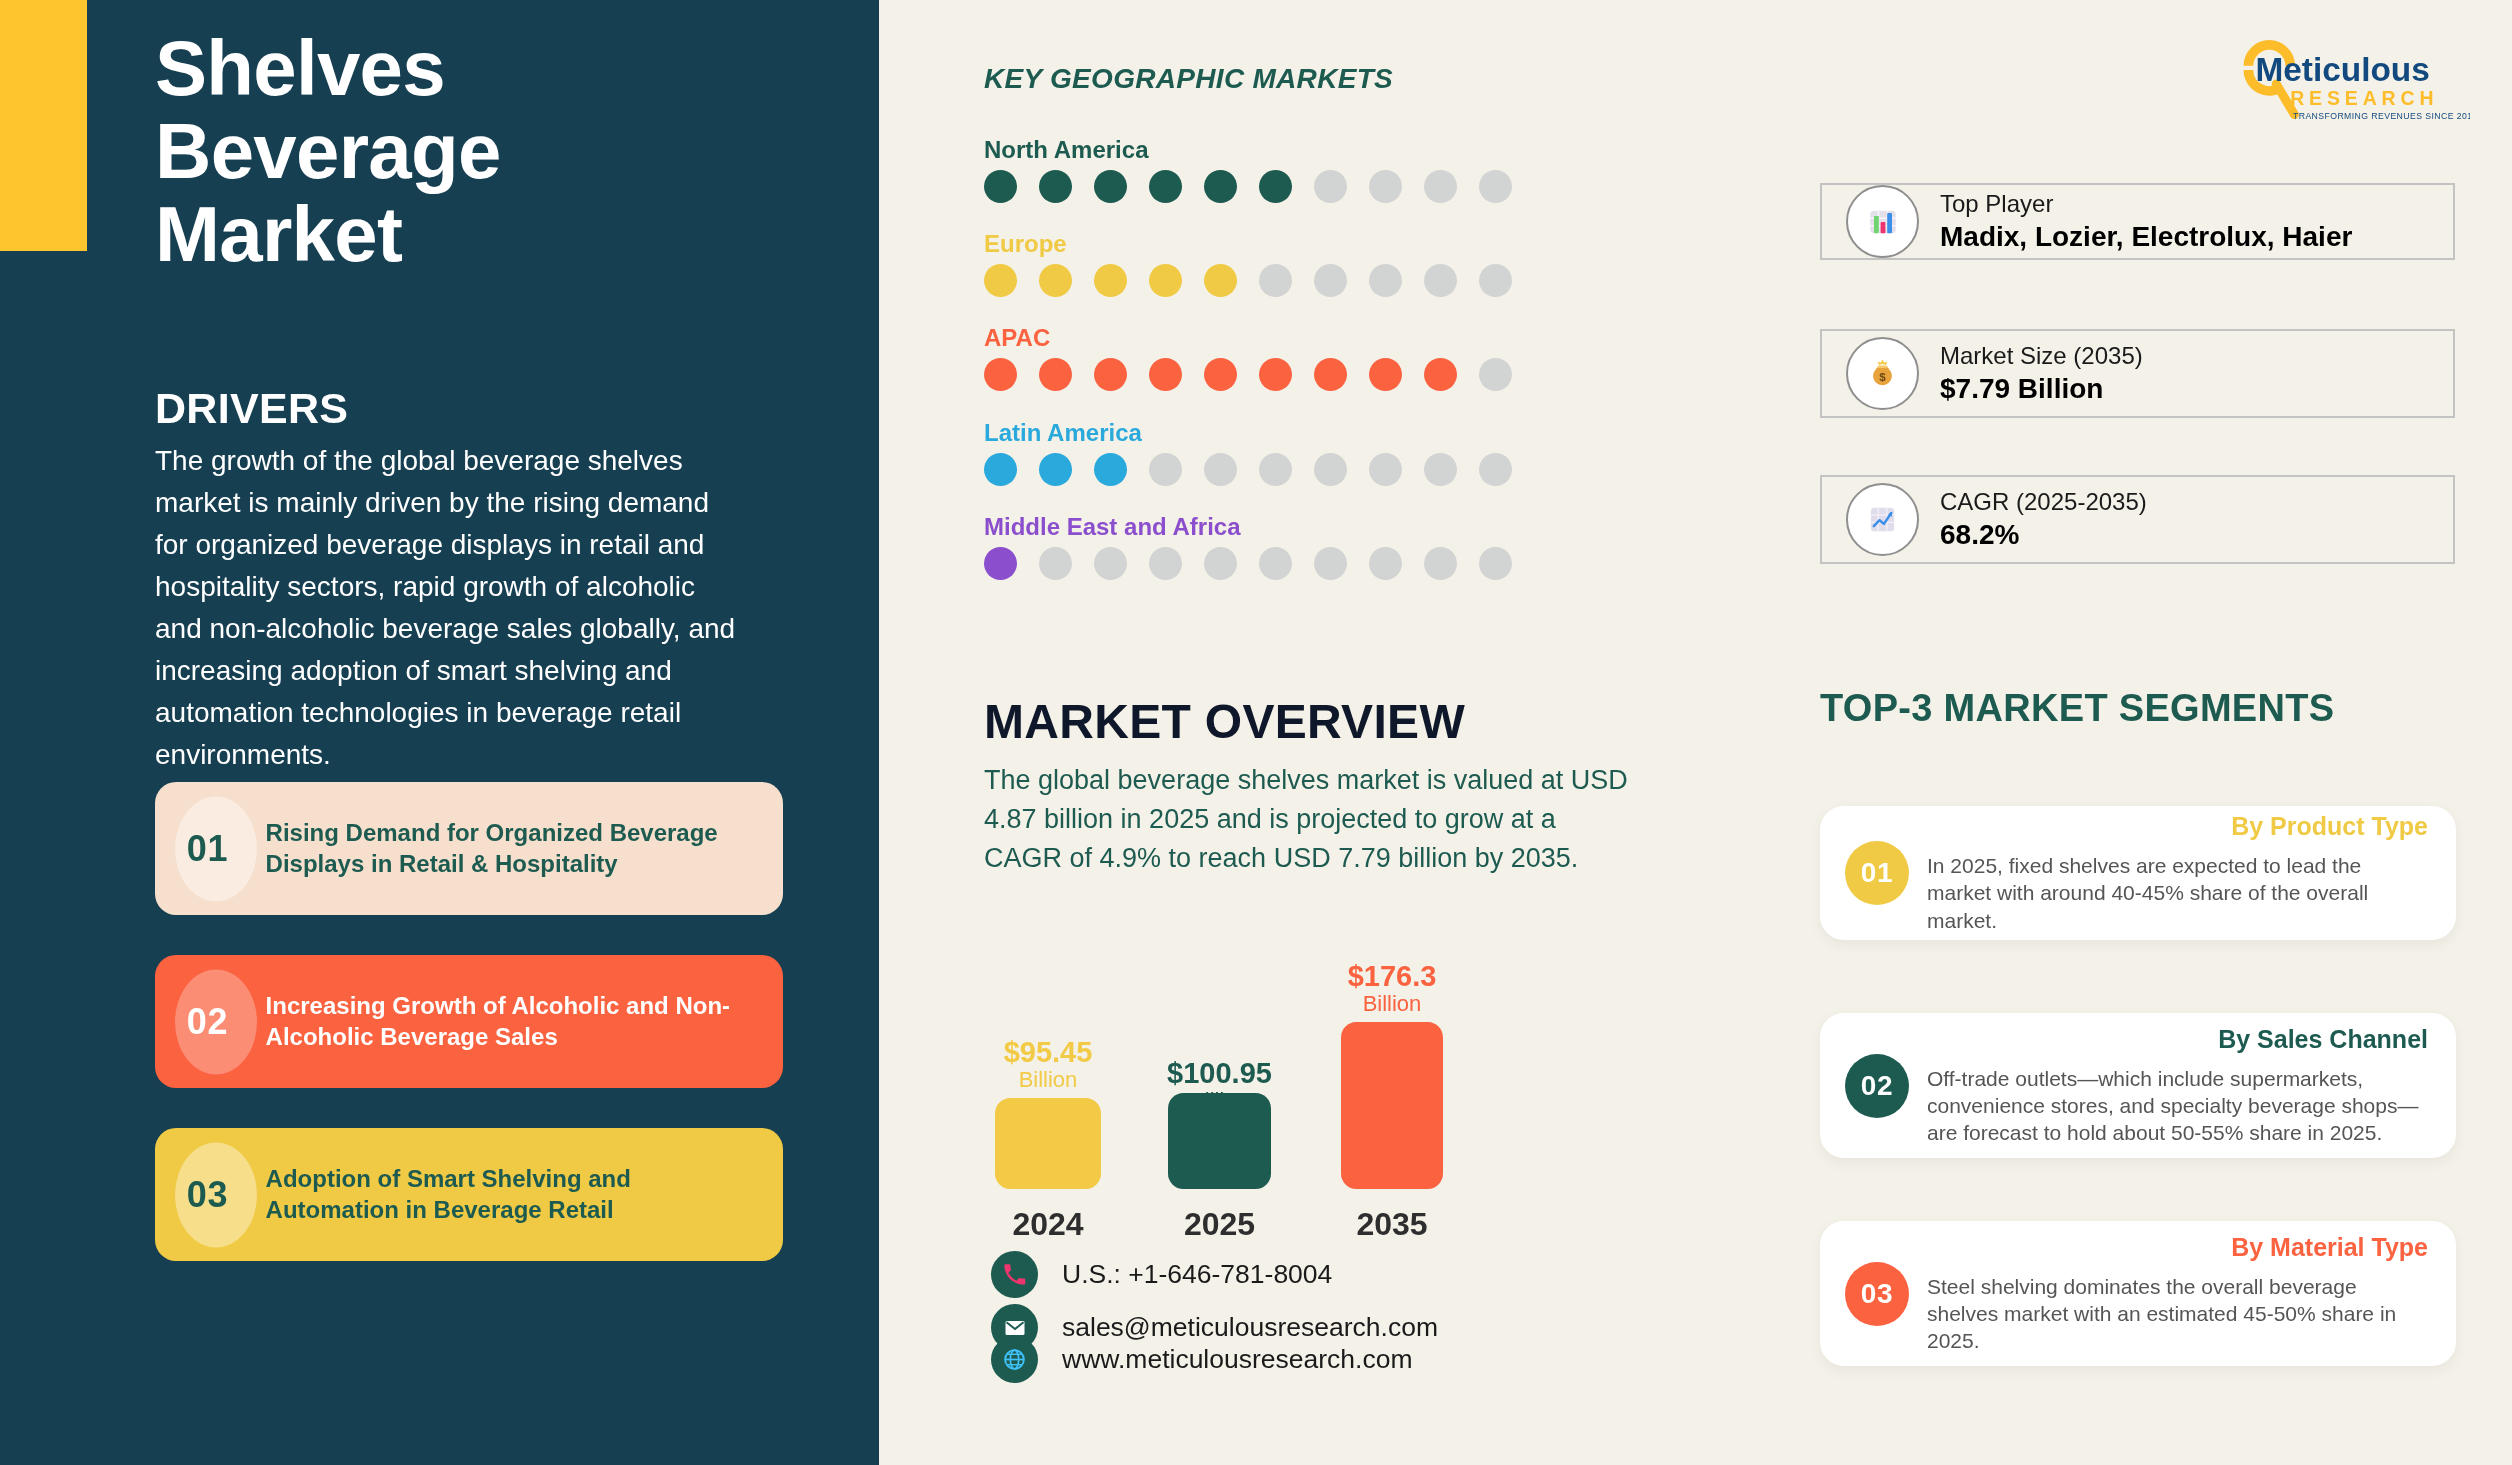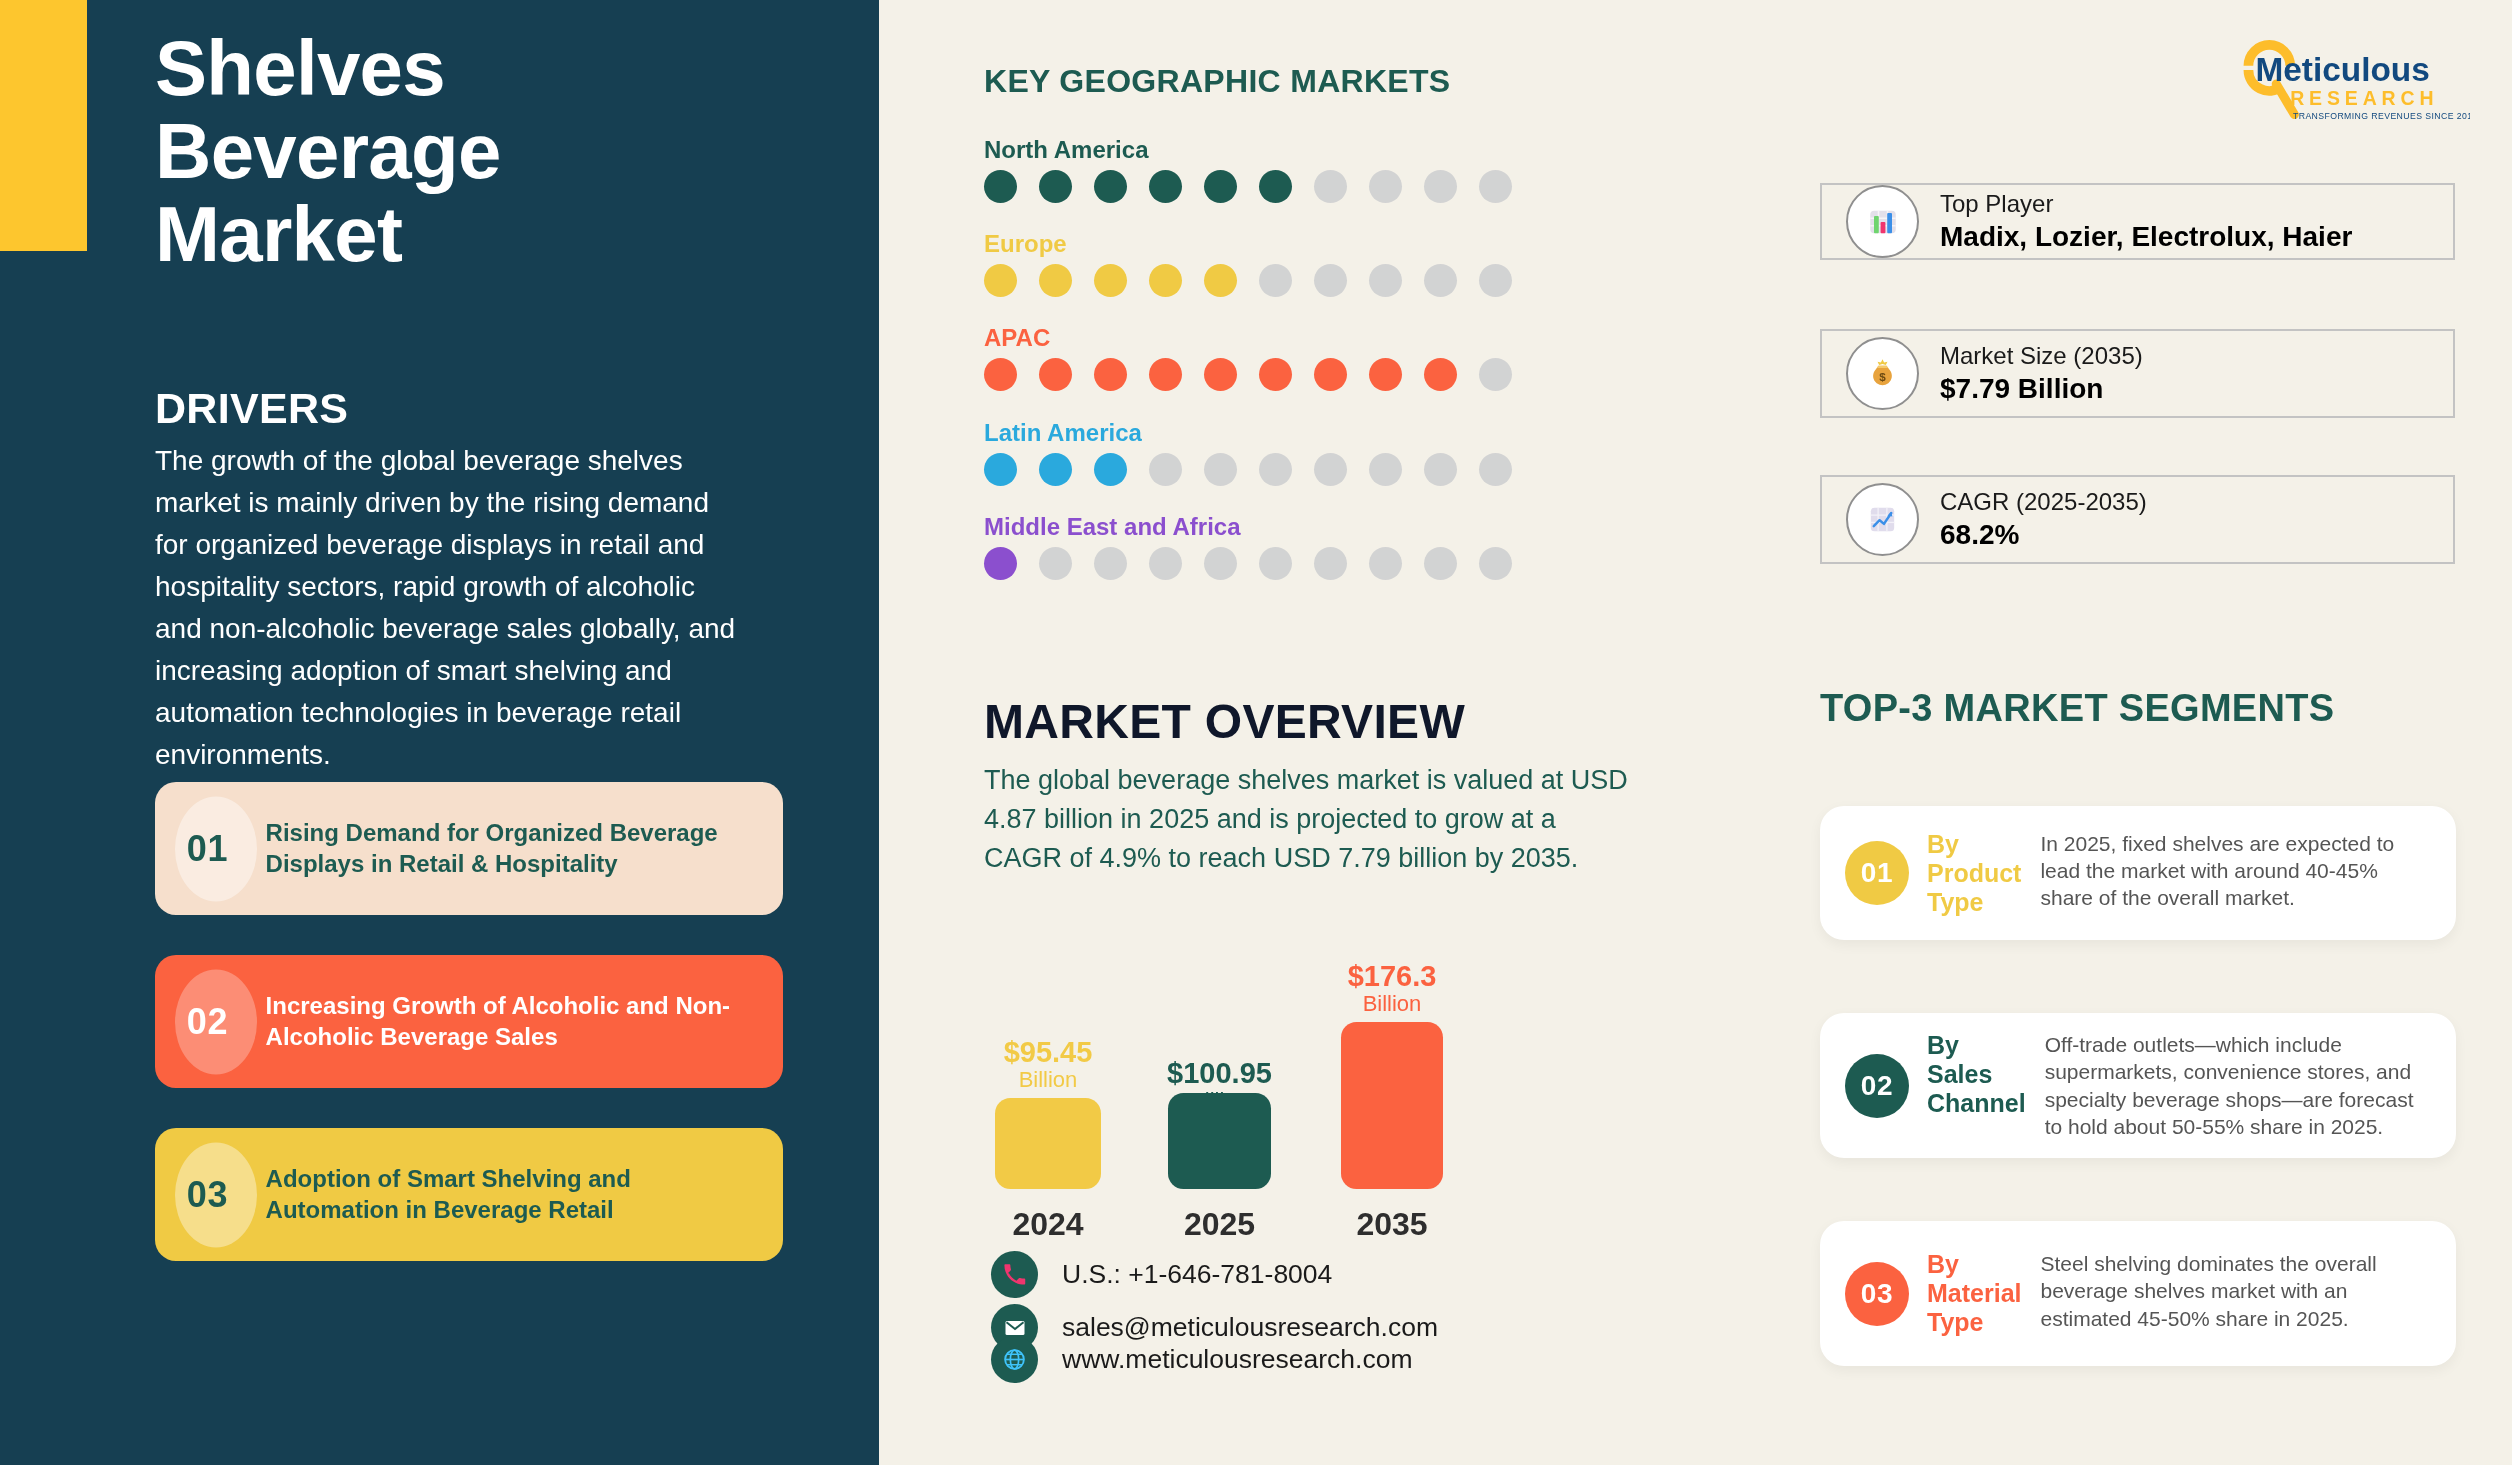--- a/index.html
+++ b/index.html
@@ -76,21 +76,21 @@
   #driver-card-3{
     top:1128px; height:133px; background:#f0ca44;
   }
   #driver-card-3 .driver-num-circle{ background:rgba(255,255,255,0.38); }
   #driver-card-3 .driver-num{ color:#1d5b51; }
   #driver-card-3 .driver-text{ color:#1d5b51; }
 
   
   #geo-title{
     position:absolute; left:984px; top:63px;
-    color:#1d5b51; font-size:32px; font-weight:bold; letter-spacing:0.3px;
+    color:#1d5b51; font-size:28px; font-weight:bold; letter-spacing:0.3px;font-style:italic;
   }
   .geo-region{ position:absolute; left:984px; width:558px; }
   .geo-label{ font-size:24px; font-weight:bold; margin-bottom:5.6px; }
   .geo-dots{ display:flex; gap:22px; }
   .geo-dot{ width:33px; height:33px; border-radius:50%; background:#d2d3d3; }
 
   #geo-na{ top:136px; }
   #geo-eu{ top:230px; }
   #geo-ap{ top:324px; }
   #geo-la{ top:419px; }
@@ -181,21 +181,21 @@
     background:#ffffff; border-radius:24px;
     display:flex; align-items:center; gap:18px;
     padding:0 28px 0 25px;
     box-shadow:0 4.2px 12.6px rgba(0,0,0,0.05);
   }
   .seg-badge{
     width:64px; min-width:64px; height:64px; border-radius:50%;
     display:flex; align-items:center; justify-content:center;
     color:#ffffff; font-size:28px; font-weight:bold; letter-spacing:0.7px;
   }
-  .seg-body{ display:flex; flex-direction:row; gap:19px; }
+  .seg-body{ display:flex; flex-direction:column; gap:11px;align-items:flex-end; }
   .seg-head{ font-size:25px; font-weight:bold; }
   .seg-desc{ font-size:21px; line-height:1.3; color:#555555; }
 
   #seg-card-0{ top:806px; height:134px; }
   #seg-card-0 .seg-badge{ background:#f0ca44; }
   #seg-card-0 .seg-head{ color:#f0ca44; }
   #seg-card-1{ top:1013px; height:145px; }
   #seg-card-1 .seg-badge{ background:#1d5b51; }
   #seg-card-1 .seg-head{ color:#1d5b51; }
   #seg-card-2{ top:1221px; height:145px; }

